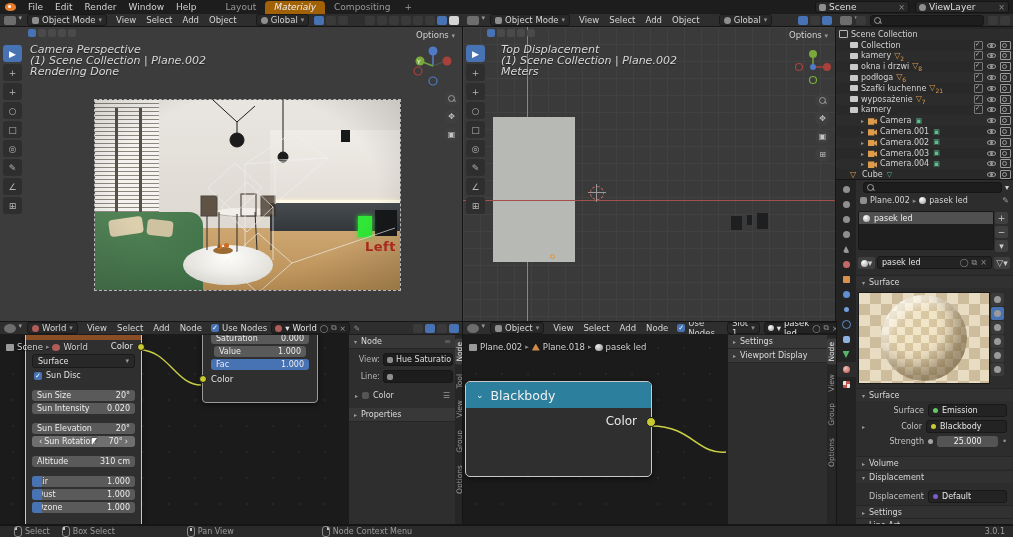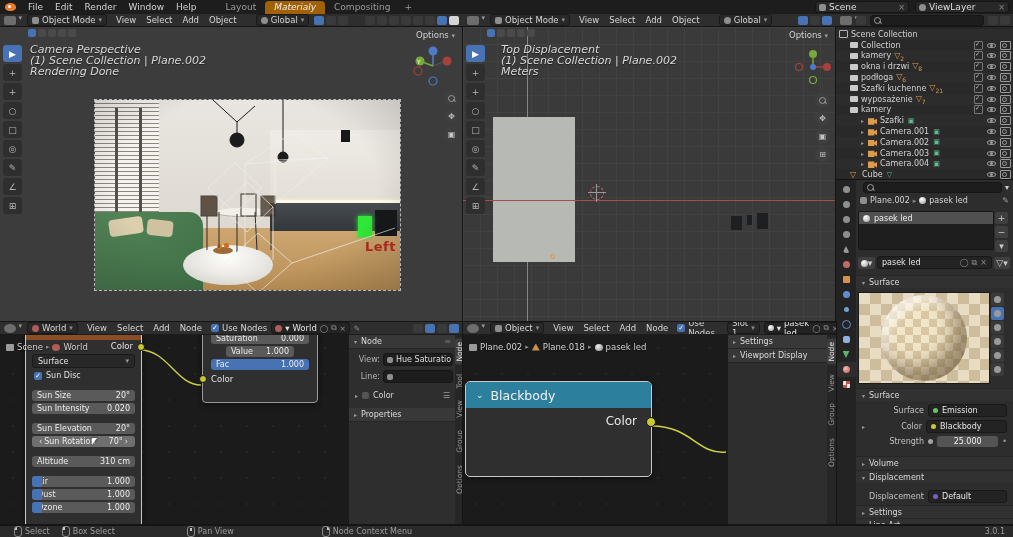--- a/index.html
+++ b/index.html
@@ -534,21 +534,21 @@
           <span class="olright">
             <span class="i-check"></span>
             <span class="i-eye"></span>
             <span class="i-rcam"></span>
           </span>
         </div>
         <div class="olrow">
           <span class="olind" style="width: 25px;"></span>
           <span class="olarrow">▸</span>
           <span class="olic camera"></span>
-          <span class="ollab">Szafki</span>
+          <span class="ollab">Camera</span>
           <span class="oldata">▣</span>
           <span class="olright">
             <span class="i-eye"></span>
             <span class="i-rcam"></span>
           </span>
         </div>
         <div class="olrow alt">
           <span class="olind" style="width: 25px;"></span>
           <span class="olarrow">▸</span>
           <span class="olic camera"></span>
@@ -856,21 +856,21 @@
             </div>
           </div>
       </div>
 
       <div class="node" style="left:202px;top:-8px;width:114px;height:74px;border-color:#9a9a9a;">
         <div id="hsv-rows" style="padding-top:3px;">
             <div class="nrow" style="margin: 2px 8px;">
               <span class="nlab">Saturation</span>
               <span class="nval">0.000</span>
             </div>
-            <div class="nrow" style="margin: 2px 23px;">
+            <div class="nrow" style="margin: 2px 11px;">
               <span class="nlab">Value</span>
               <span class="nval">1.000</span>
             </div>
             <div class="nrow sel" style="margin: 2px 8px;">
               <span class="nlab">Fac</span>
               <span class="nval">1.000</span>
             </div>
           </div>
         <div style="display:flex;align-items:center;gap:5px;padding:2px 8px;font-size:8.5px;color:#e2e2e2;position:relative;">
           <span class="sock yellow" style="left:-4px;top:3px;"></span>

